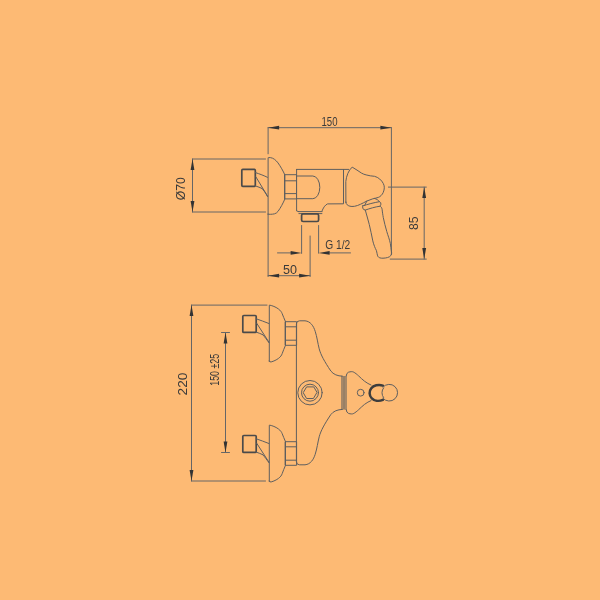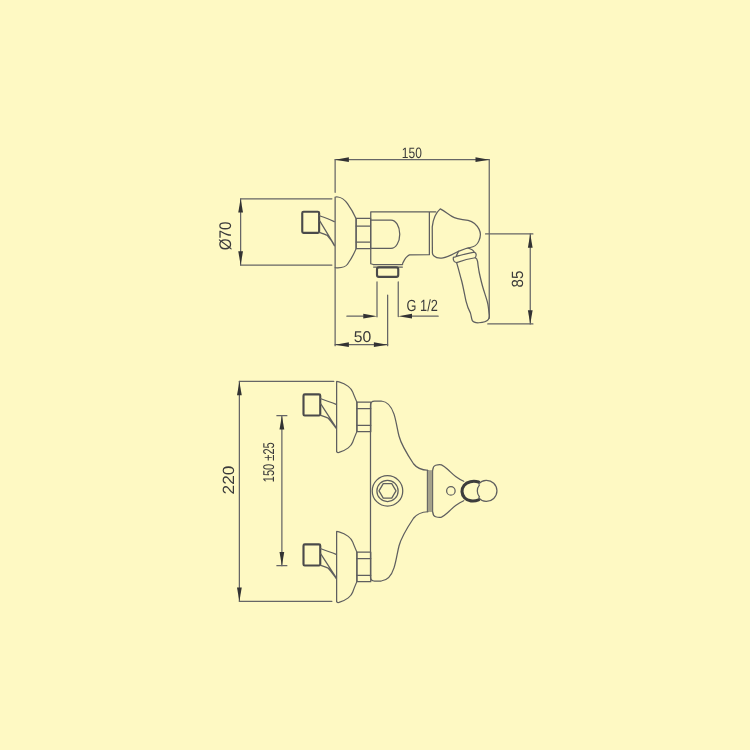--- a/index.html
+++ b/index.html
@@ -1,16 +1,16 @@
 <!DOCTYPE html>
 <html><head>
 <meta charset="utf-8">
 <style>
   html,body{margin:0;padding:0;background:#ffffff;}
-  .wrap{width:600px;height:600px;position:relative;background:#fef9c3;}
+  .wrap{width:600px;height:600px;position:relative;background:#fdba74;}
   text{font-family:"Liberation Sans",sans-serif;fill:#3a3a3a;opacity:0.999;}
 </style>
 </head>
 <body>
 <div class="wrap">
 <svg width="600" height="600" viewBox="0 0 600 600" xmlns="http://www.w3.org/2000/svg">
 <g stroke="#5f5f5f" stroke-width="1" fill="none" stroke-linecap="round" stroke-linejoin="round">
 
 <g id="dim150">
 <path d="M268.1,127.7 H391.4" stroke="#666"></path>

